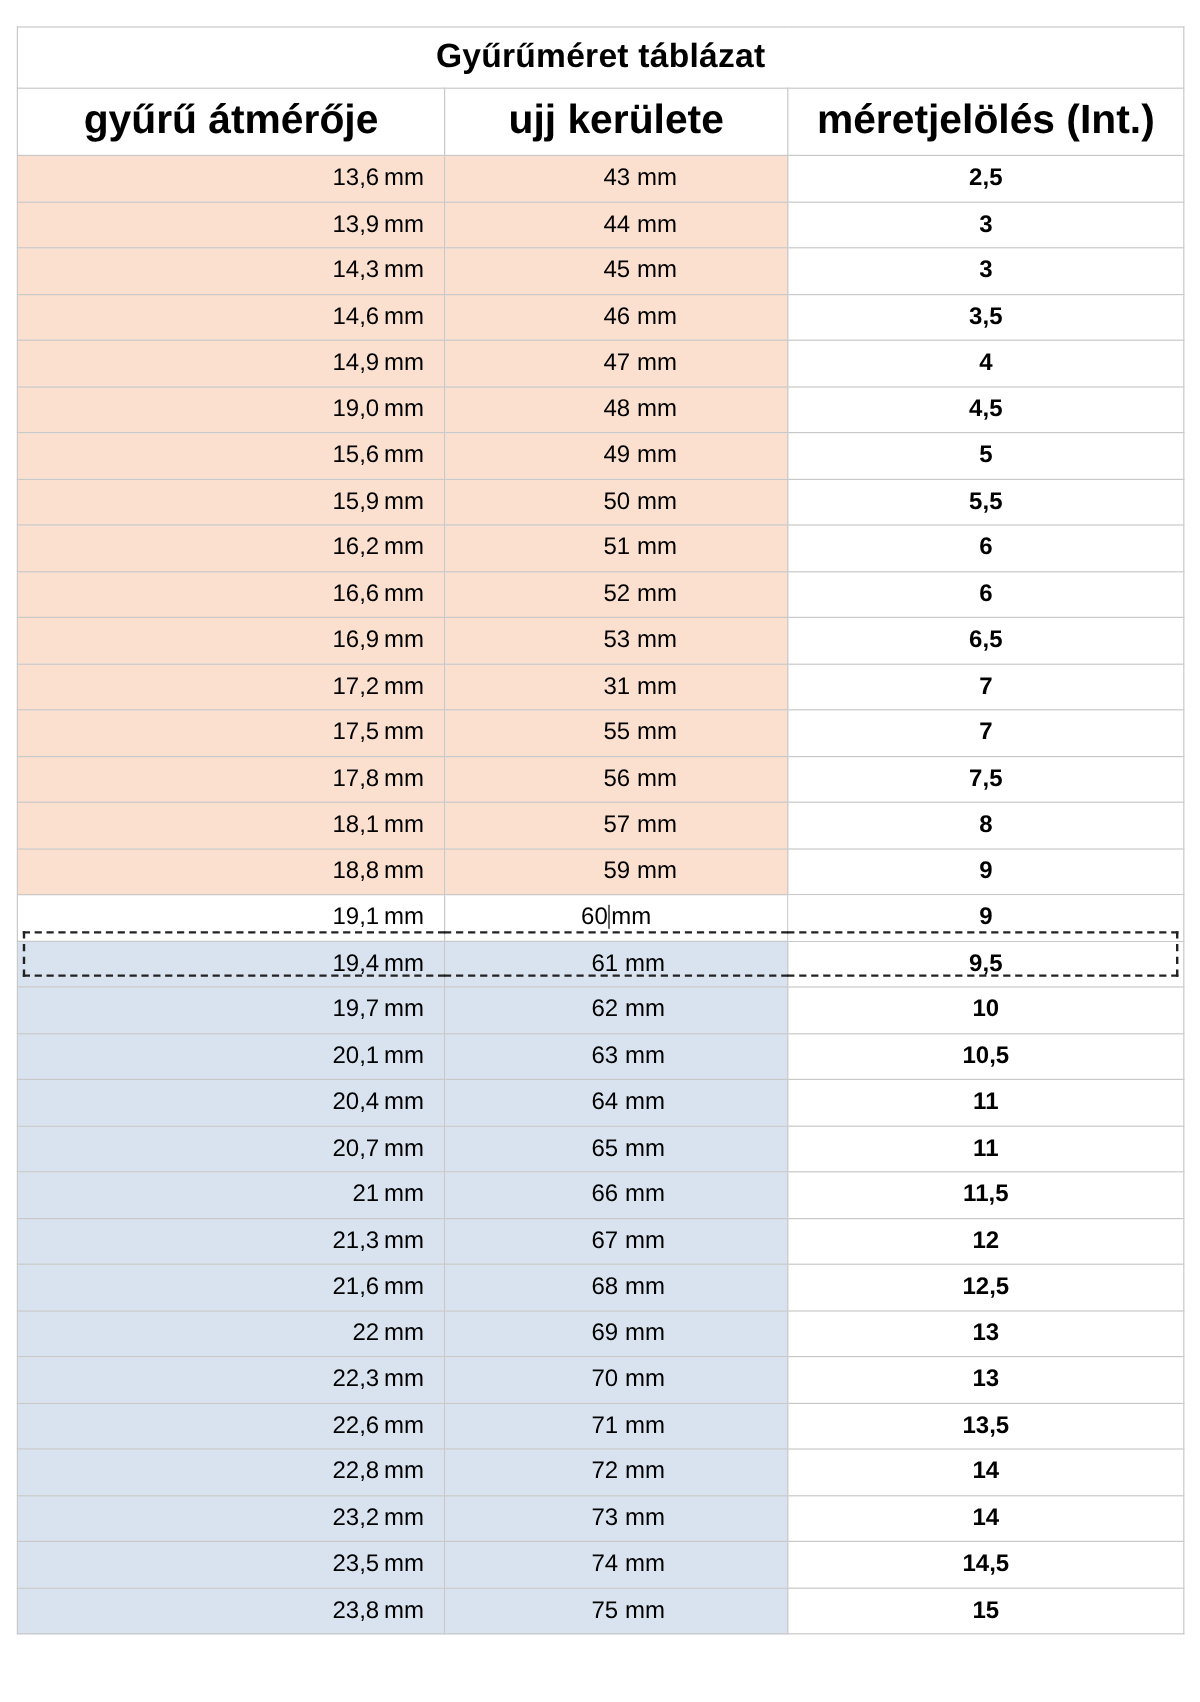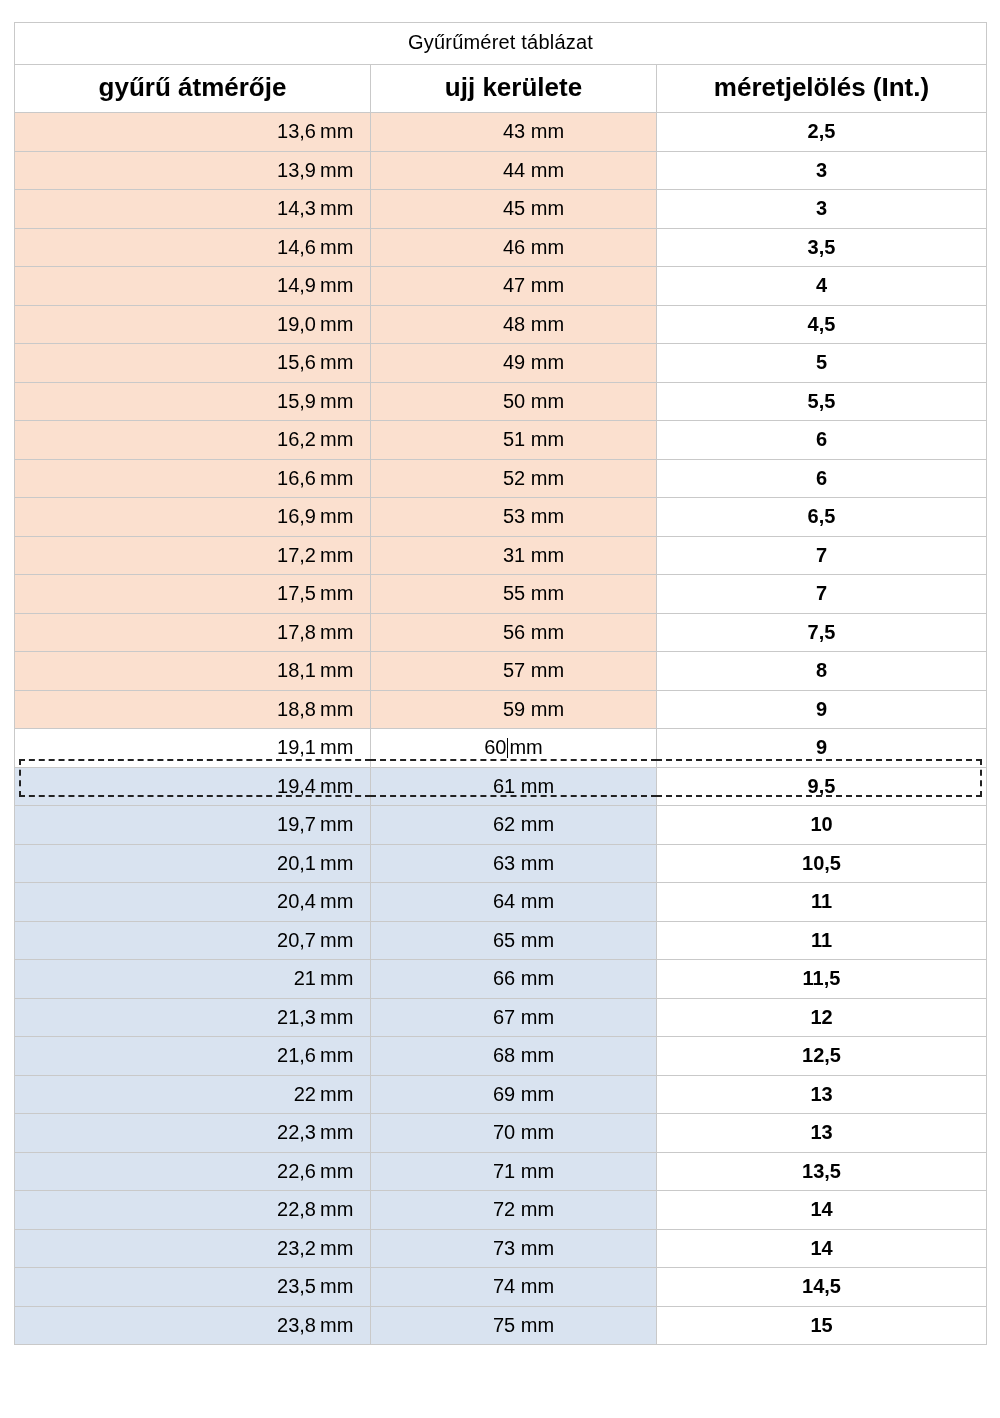--- a/index.html
+++ b/index.html
@@ -32,31 +32,31 @@
   }
 
   table.ring-table col.c1 { width: 356px; }
   table.ring-table col.c2 { width: 286px; }
   table.ring-table col.c3 { width: 330px; }
 
   .title-cell {
     border: 1px solid #c9c9c9;
     border-bottom: 1px solid #c9c9c9;
     text-align: center;
-    font-size: 20px;
-    font-weight: normal;
+    font-size: 28px;
+    font-weight: bold;
     padding: 8px 0 10px 0;
     background: #ffffff;
     letter-spacing: 0.2px;
   }
 
   th.col-head {
     border: 1px solid #c9c9c9;
     text-align: center;
-    font-size: 26px;
+    font-size: 34px;
     font-weight: bold;
     padding: 7px 0 9px 0;
     background: #ffffff;
   }
 
   td.cell {
     border: 1px solid #c9c9c9;
     font-size: 20px;
     height: 37.5px;
     padding: 0;

